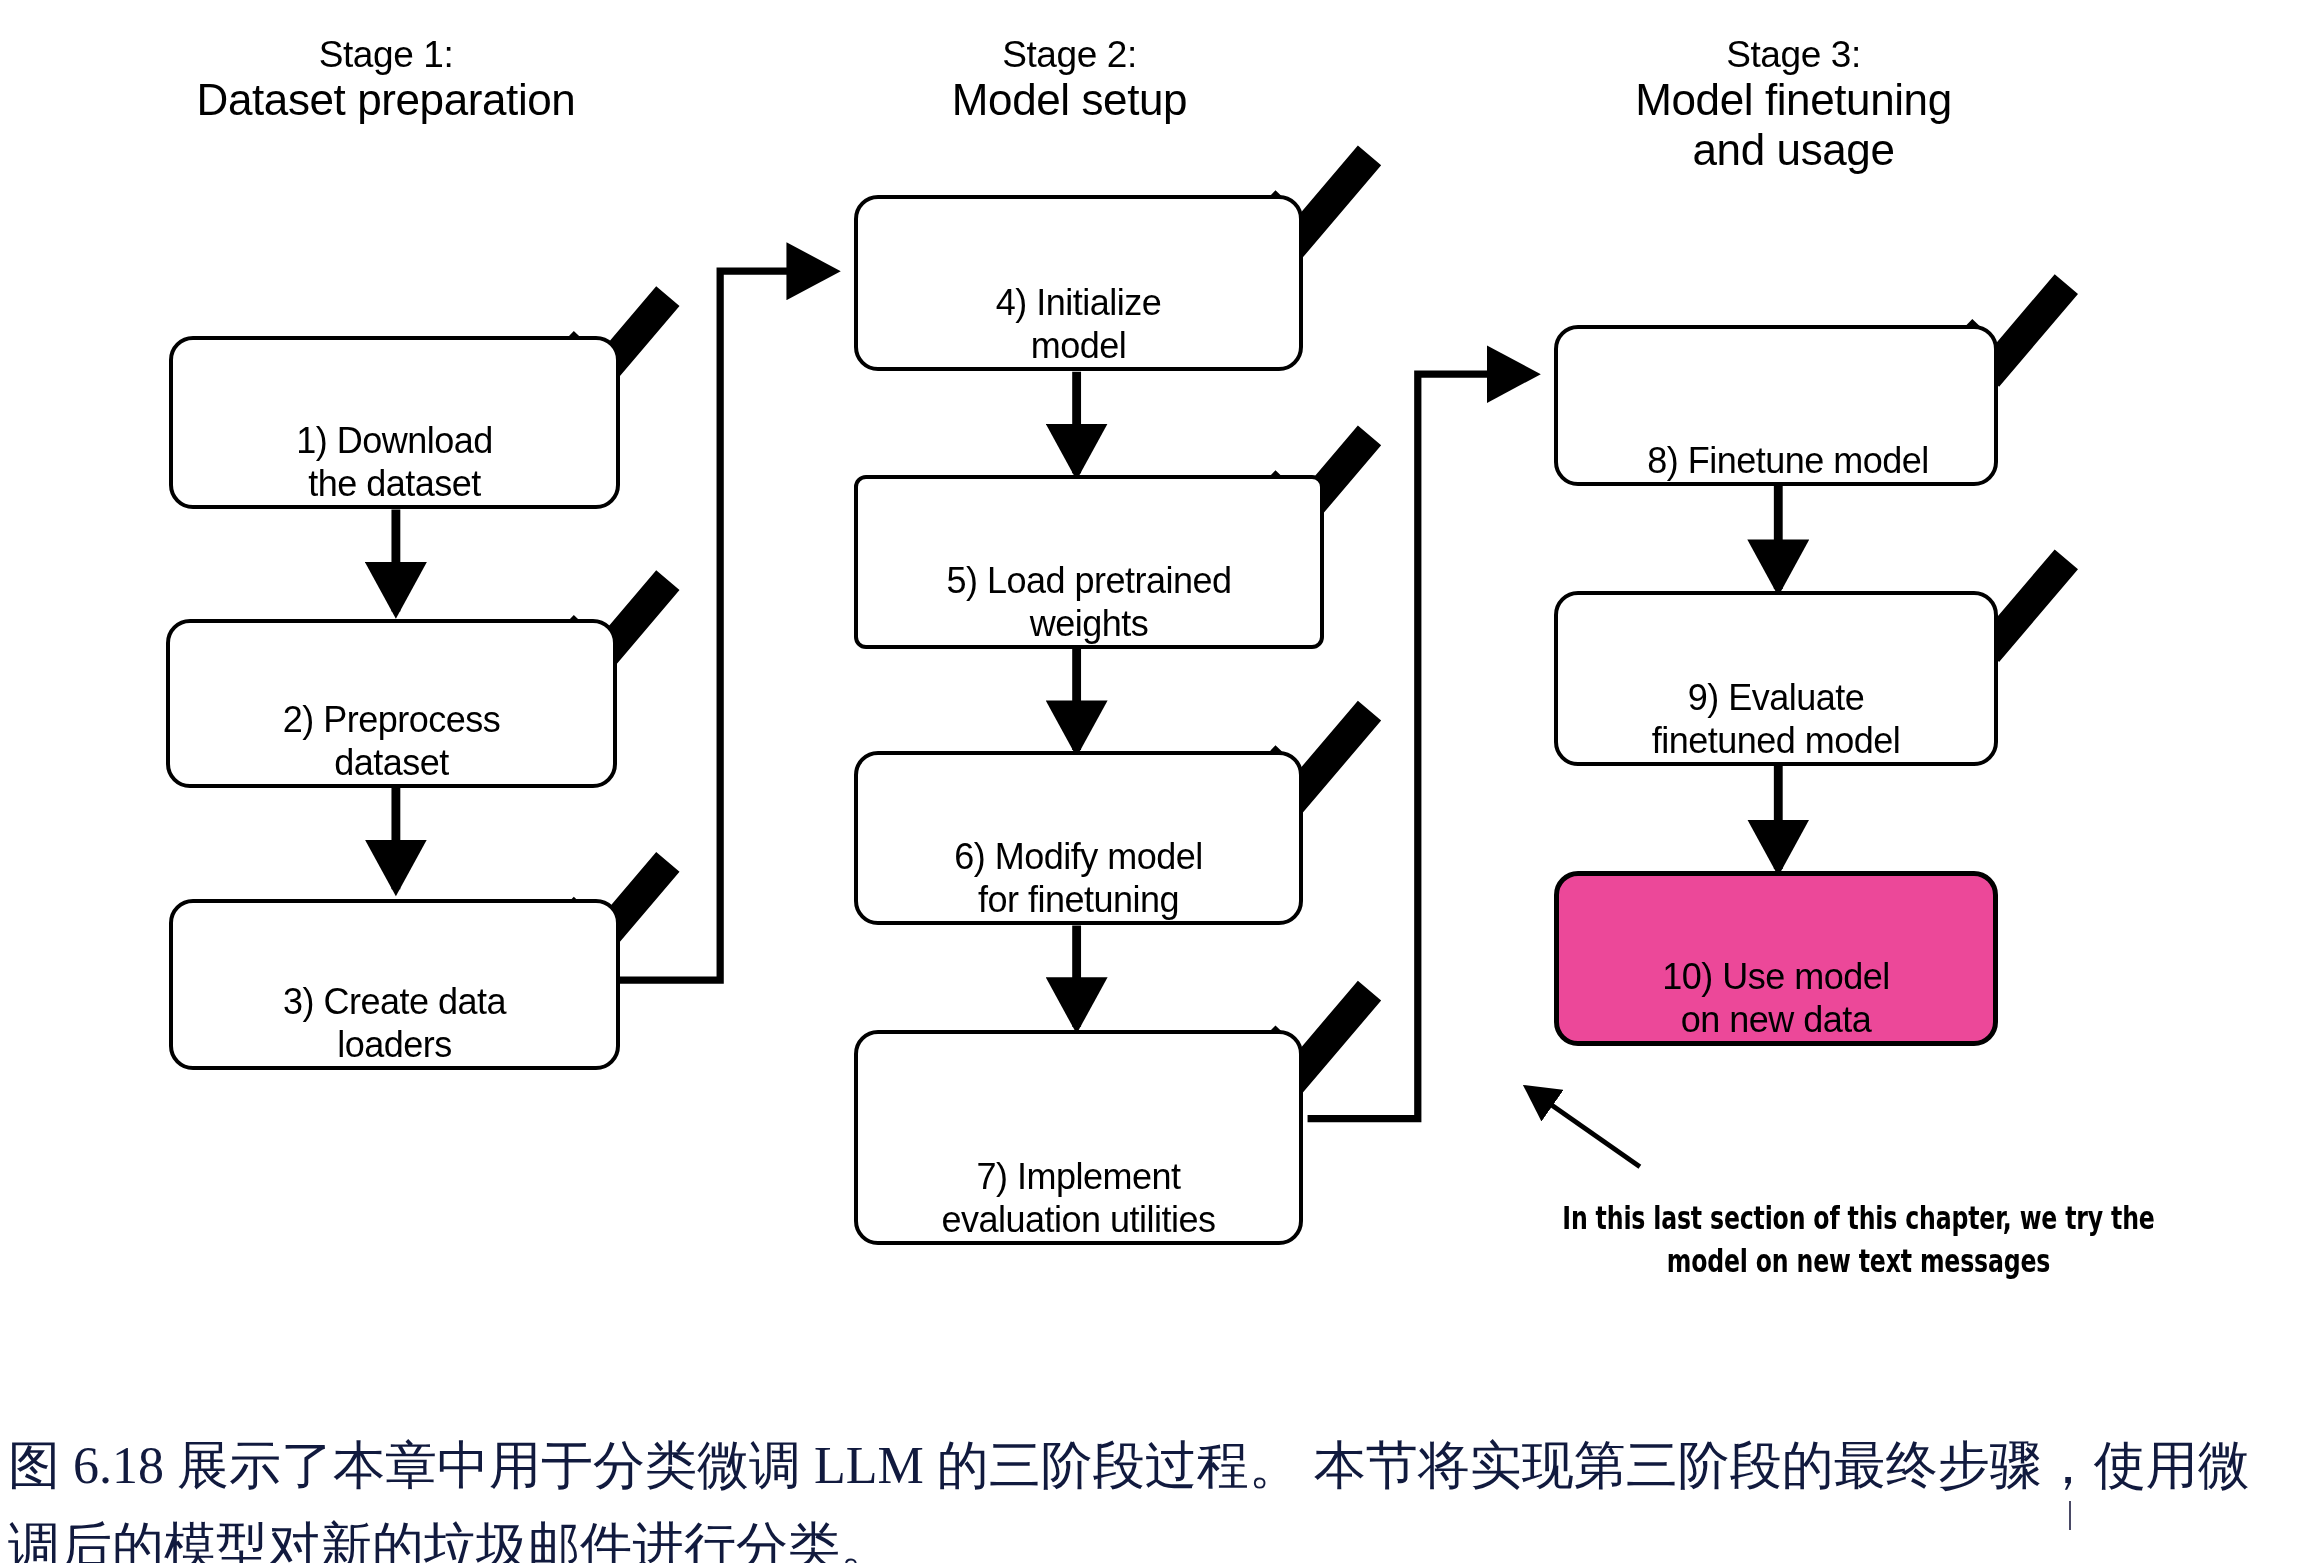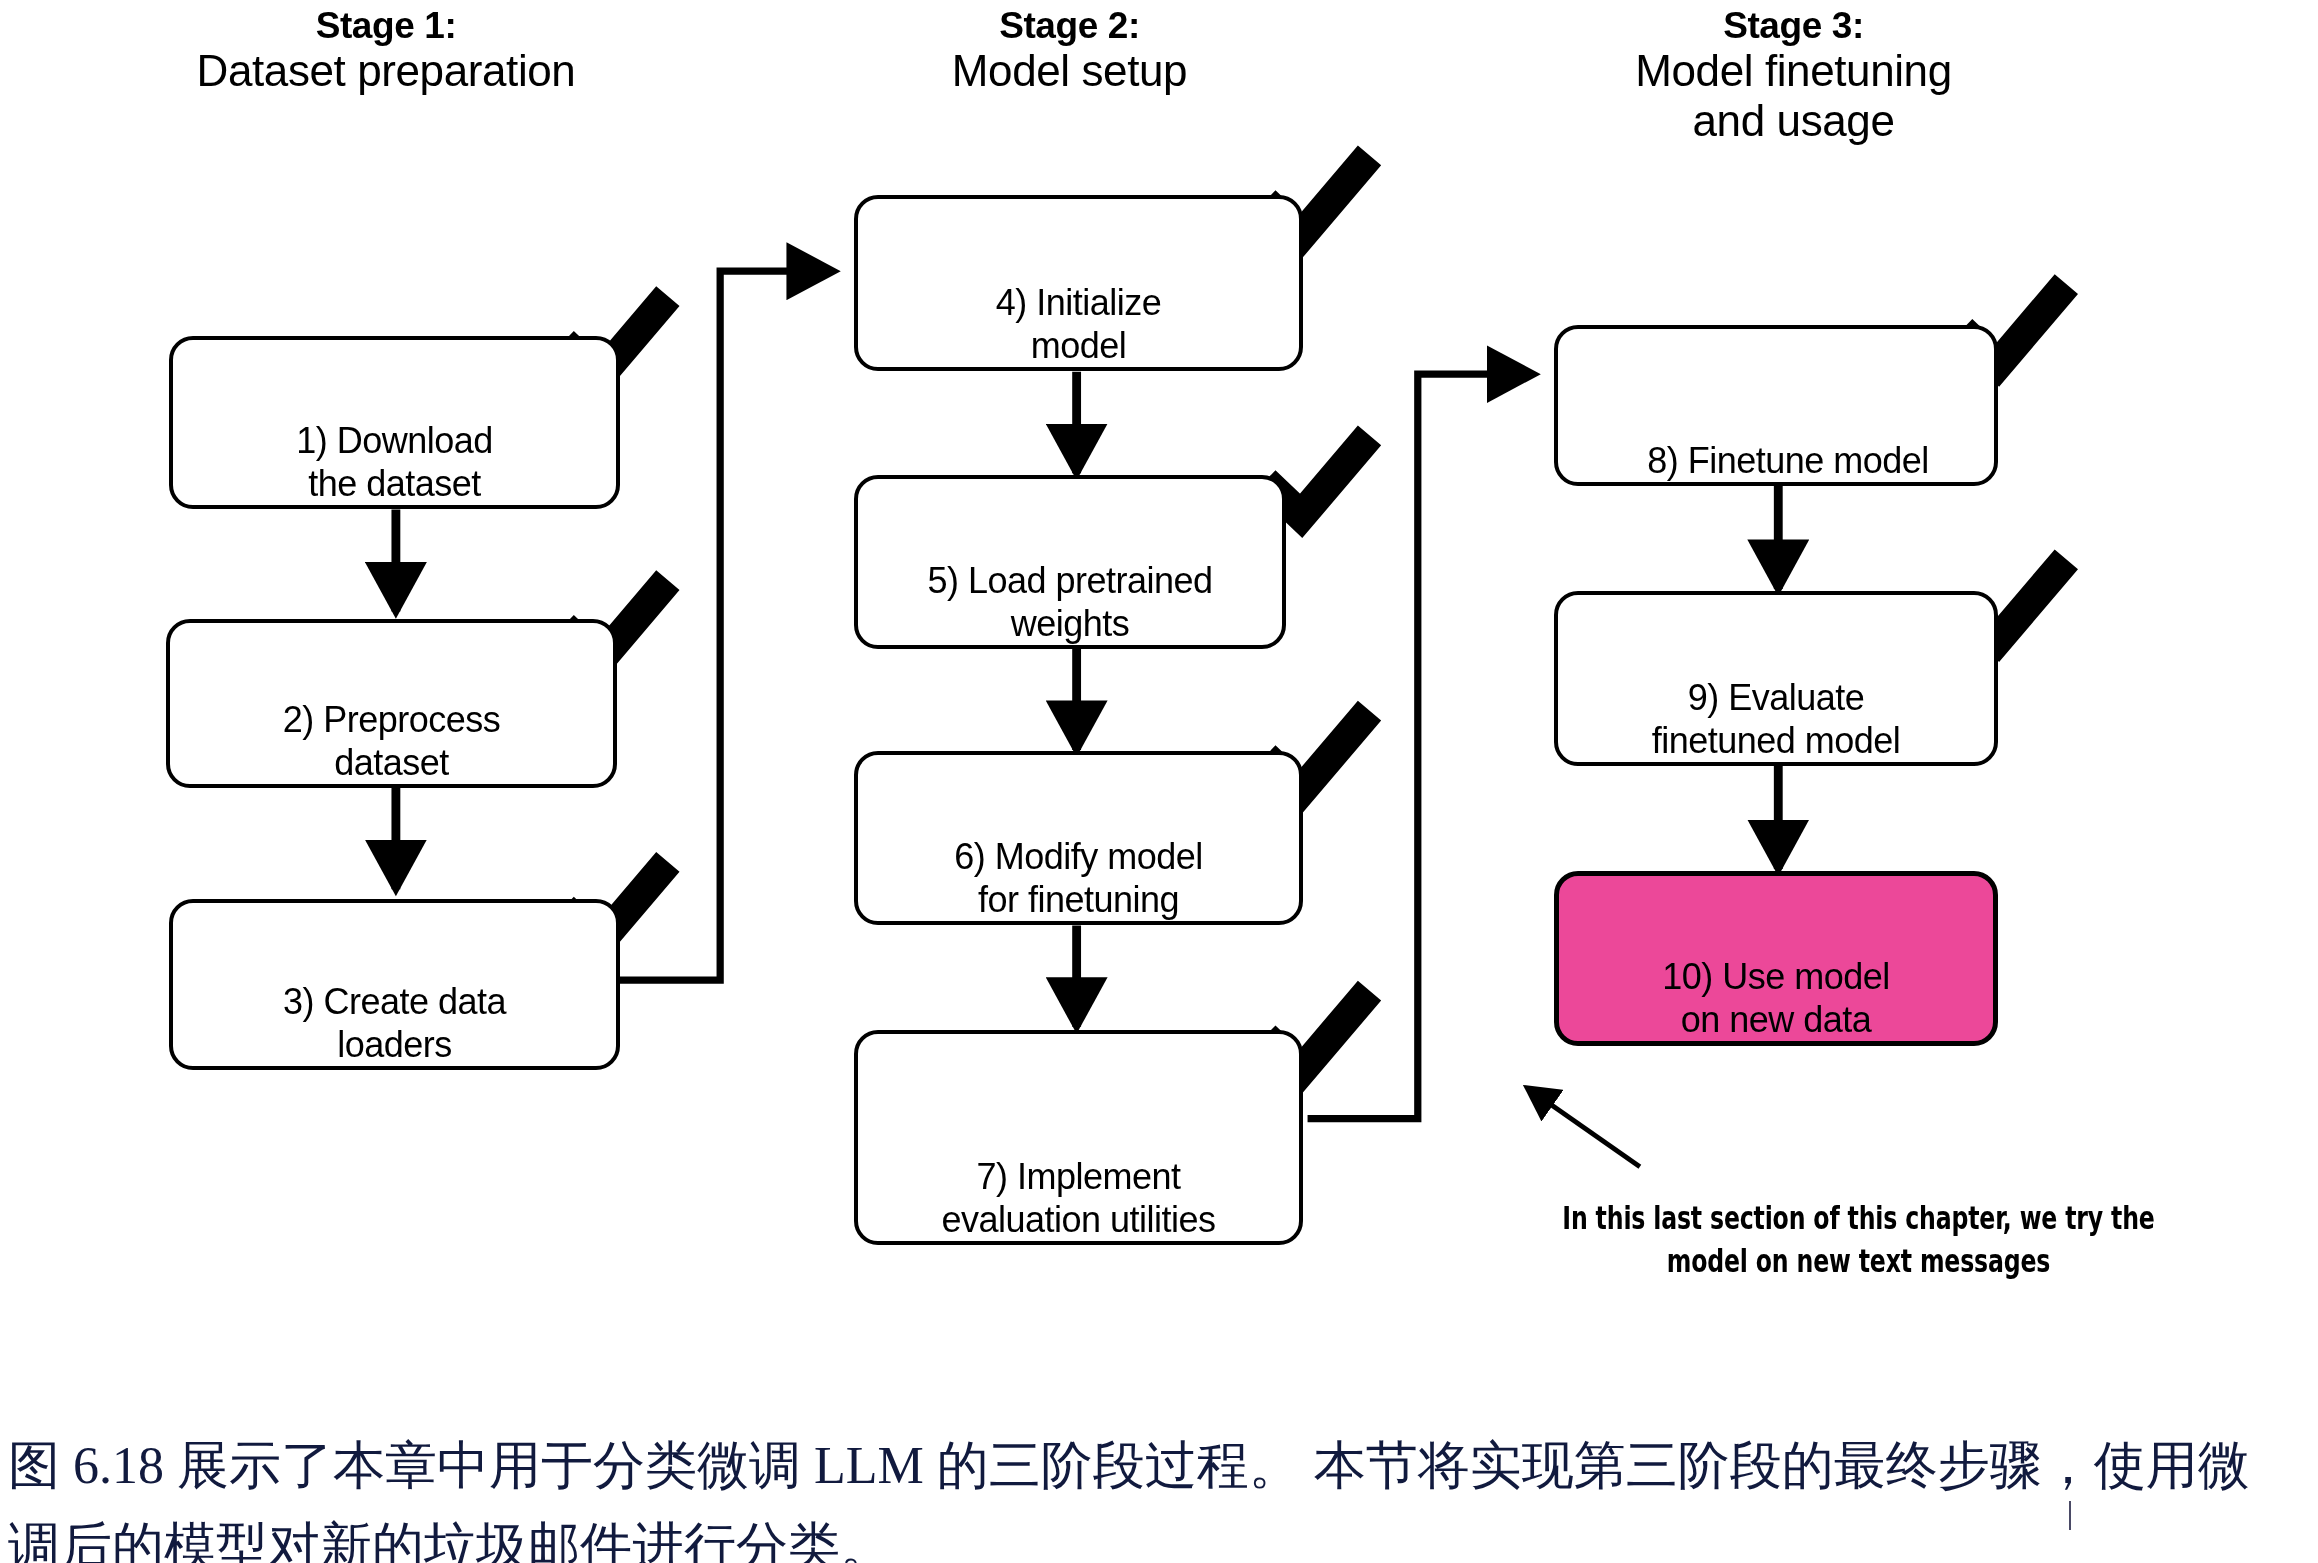--- a/index.html
+++ b/index.html
@@ -27,23 +27,24 @@
     height: 1368px;
   }
   .stage-heading {
     position: absolute;
     text-align: center;
     color: #000;
     line-height: 1.12;
   }
   .stage-heading .stage-label {
     display: block;
-    font-weight: bold;
+    font-weight: normal;
     font-size: 37px;
     letter-spacing: -0.4px;
+    margin-top: 29px;
   }
   .stage-heading .stage-desc {
     display: block;
     font-weight: normal;
     font-size: 44px;
     letter-spacing: -0.4px;
   }
   #heading-1 { left: 48px;   top: 4.8px;  width: 676px; }
   #heading-2 { left: 788px;  top: 4.8px;  width: 563px; }
   #heading-3 { left: 1504px; top: 4.8px;  width: 579px; }
@@ -227,21 +228,21 @@
     </span>
   </div>
 
   <div class="node-box" style="left:854px; top:195px; width:449px; height:176px;">
     <span>
       <span>4) Initialize</span><br>
       <span>model</span>
     </span>
   </div>
 
-  <div class="node-box" style="left:854px; top:475px; width:432px; height:174px;">
+  <div class="node-box" style="left:854px; top:475px; width:470px; height:174px;border-radius:12px;">
     <span>
       <span>5) Load pretrained</span><br>
       <span>weights</span>
     </span>
   </div>
 
   <div class="node-box" style="left:854px; top:751px; width:449px; height:174px;">
     <span>
       <span>6) Modify model</span><br>
       <span>for finetuning</span>

